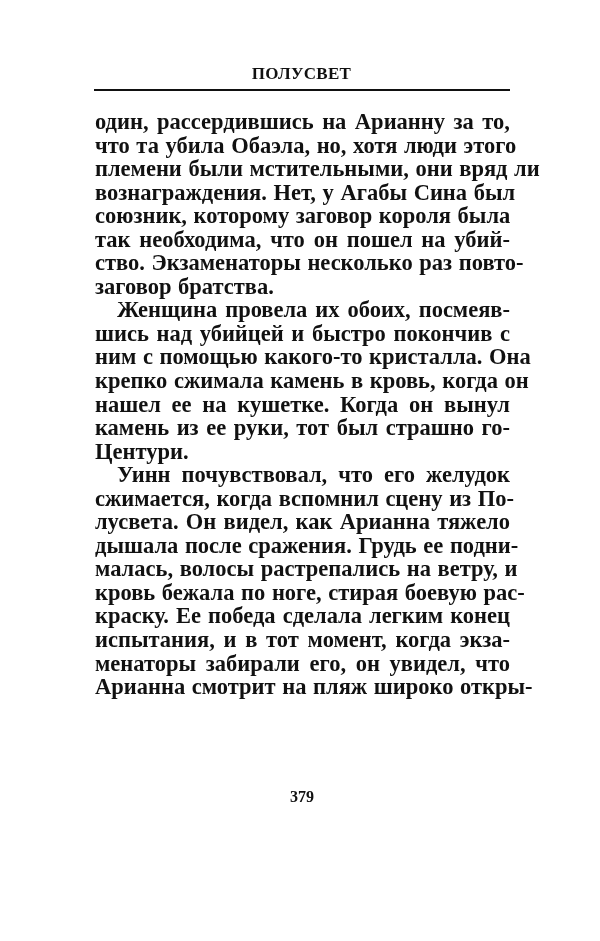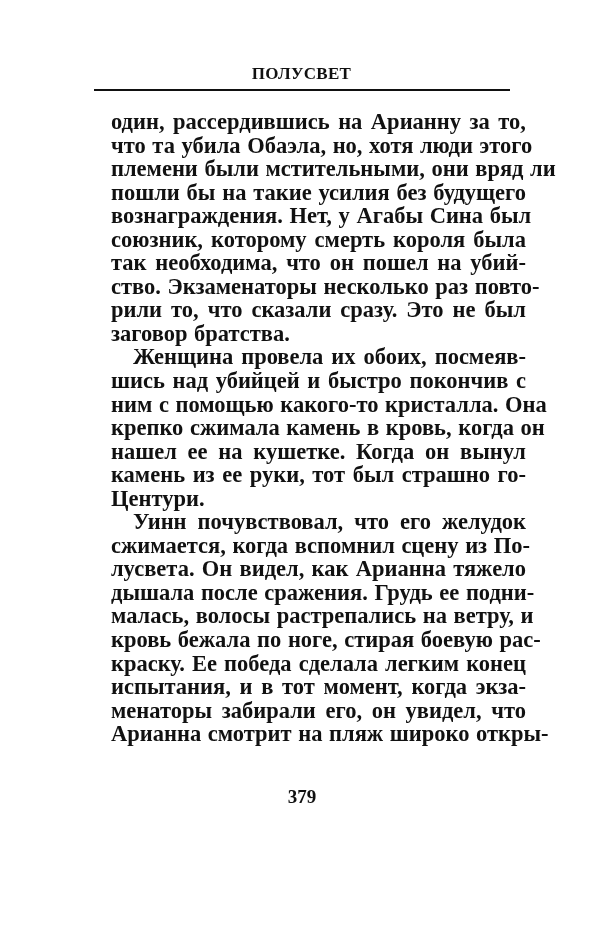--- a/index.html
+++ b/index.html
@@ -35,21 +35,21 @@
   .head-rule {
     position: absolute;
     left: 94px;
     top: 89px;
     width: 416px;
     height: 2px;
     background: #111111;
   }
   .body-text {
     position: absolute;
-    left: 111px;
+    left: 95px;
     top: 110px;
     width: 415px;
   }
   .line {
     display: block;
     height: 23.55px;
     line-height: 23.55px;
     font-size: 22.5px;
     font-weight: bold;
     white-space: nowrap;
@@ -62,43 +62,41 @@
   }
   .line.last {
     text-align-last: left;
   }
   .folio {
     position: absolute;
     left: 94px;
     width: 416px;
     top: 787px;
     text-align: center;
-    font-size: 19px;
+    font-size: 16px;
     font-weight: bold;
     line-height: 20px;
   }
 </style>
 </head>
 <body>
 
 <div class="page">
   <div class="running-head">ПОЛУСВЕТ</div>
   <div class="head-rule"></div>
 
   <div class="body-text">
 
     <span class="line">один, рассердившись на Арианну за то,</span>
     <span class="line">что та убила Обаэла, но, хотя люди этого</span>
     <span class="line">племени были мстительными, они вряд ли</span>
-    <span class="line">пошли бы на такие усилия без будущего</span>
     <span class="line">вознаграждения. Нет, у Агабы Сина был</span>
-    <span class="line">союзник, которому смерть короля была</span>
+    <span class="line">союзник, которому заговор короля была</span>
     <span class="line">так необходима, что он пошел на убий-</span>
     <span class="line">ство. Экзаменаторы несколько раз повто-</span>
-    <span class="line">рили то, что сказали сразу. Это не был</span>
     <span class="line last">заговор братства.</span>
 
     <span class="line indent">Женщина провела их обоих, посмеяв-</span>
     <span class="line">шись над убийцей и быстро покончив с</span>
     <span class="line">ним с помощью какого-то кристалла. Она</span>
     <span class="line">крепко сжимала камень в кровь, когда он</span>
     <span class="line">нашел ее на кушетке. Когда он вынул</span>
     <span class="line">камень из ее руки, тот был страшно го-</span>
     <span class="line last">Центури.</span>
 

